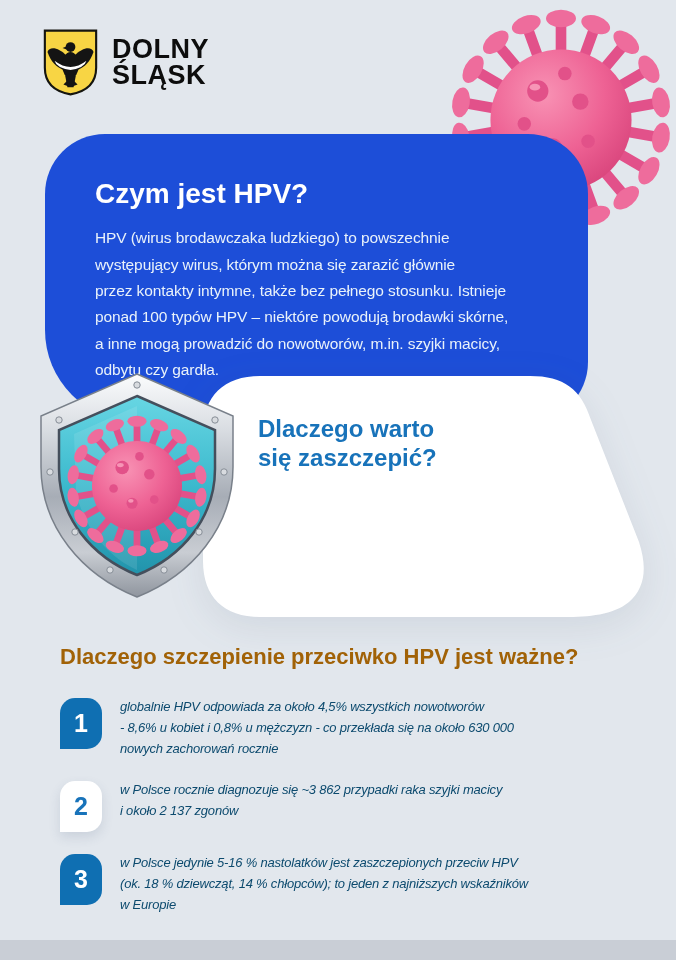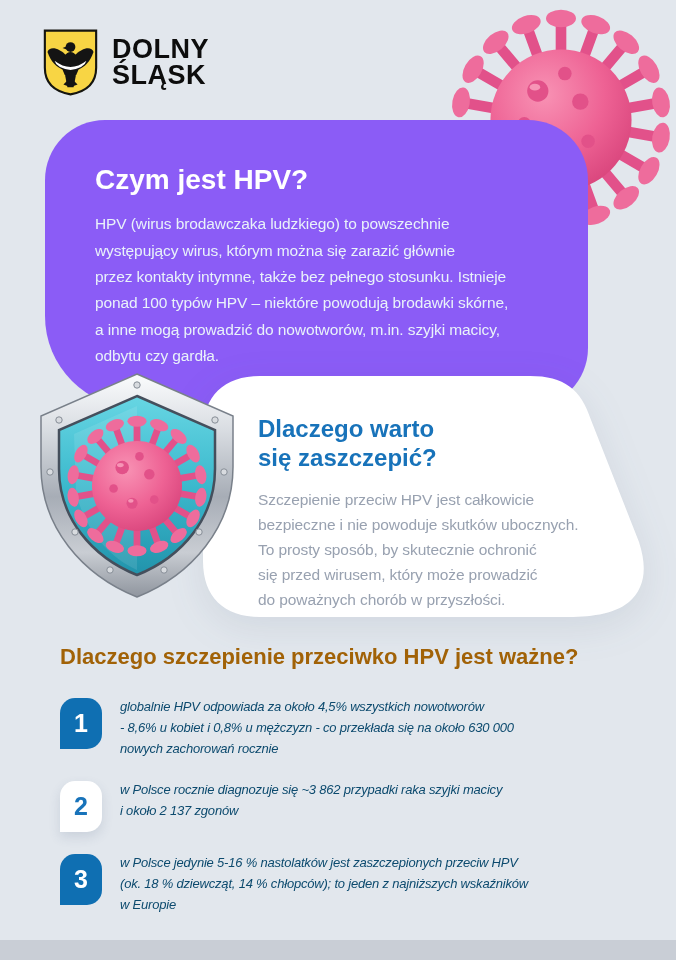--- a/index.html
+++ b/index.html
@@ -10,22 +10,22 @@
   }
   
   .logo{position:absolute;left:42px;top:28px;display:flex;align-items:center;gap:13px;}
   .crest{width:57px;height:69px;}
   .logo-text{font-size:27px;font-weight:800;color:#0d0d0d;line-height:0.94;
              letter-spacing:0.5px;white-space:pre-line;}
   
   .virus-top{position:absolute;left:445px;top:4px;width:232px;height:232px;}
   
   .blue-card{
-    position:absolute;left:45px;top:120px;width:543px;height:288px;
-    background:#8b5cf6;border-radius:60px 60px 60px 92px;
+    position:absolute;left:45px;top:134px;width:543px;height:288px;
+    background:#1d4ed8;border-radius:60px 60px 60px 92px;
     box-sizing:border-box;padding:44px 20px 0 50px;
   }
   .blue-card h2{margin:0;color:#ffffff;font-size:28px;font-weight:700;line-height:1.15;}
   .blue-card p{margin:15px 0 0;color:#e9f2fa;font-size:15.5px;line-height:1.7;
                letter-spacing:-0.1px;white-space:pre;}
   
   .white-card{position:absolute;left:198px;top:374px;width:452px;height:250px;}
   .white-card .shape{position:absolute;left:0;top:0;width:452px;height:250px;
                      filter:drop-shadow(0 10px 18px rgba(60,80,110,0.10));}
   .white-card .content{position:absolute;left:60px;top:40px;width:370px;}
@@ -141,25 +141,20 @@
   </div>
 
   <div class="white-card">
     <svg class="shape" viewBox="0 0 452 250">
       <path d="M62,2 H332 C366,2 383,15 393,46 L441,168 C450,196 446,215 431,228
                C415,241 391,243 366,243 H62 C26,243 5,223 5,187 V58 C5,22 26,2 62,2 Z" fill="#ffffff"></path>
     </svg>
     <div class="content">
       <h2>Dlaczego warto
 się zaszczepić?</h2>
-      <p>Szczepienie przeciw HPV jest całkowicie
-bezpieczne i nie powoduje skutków ubocznych.
-To prosty sposób, by skutecznie ochronić
-się przed wirusem, który może prowadzić
-do poważnych chorób w przyszłości.</p>
     </div>
   </div>
 
   <svg class="shield" viewBox="0 0 214 230">
     <path d="M107,4 L203,46 L203,97 C203,157 162,205 107,227 C52,205 11,157 11,97 L11,46 Z" fill="url(#silver)" stroke="#79808a" stroke-width="1.5"></path>
     <path d="M107,26 L185,60 L185,99 C185,148 152,187 107,205 C62,187 29,148 29,99 L29,60 Z" fill="url(#teal)" stroke="#454f5c" stroke-width="2.5"></path>
     <path d="M44,64 L107,36 L107,200 C78,187 54,158 46,122 Z" fill="#ffffff" opacity="0.10"></path>
     <use href="#virus" x="33" y="42" width="148" height="148"></use>
     <g fill="#d8dbdf" stroke="#868d96" stroke-width="1">
       <circle cx="107" cy="15" r="3.2"></circle>

